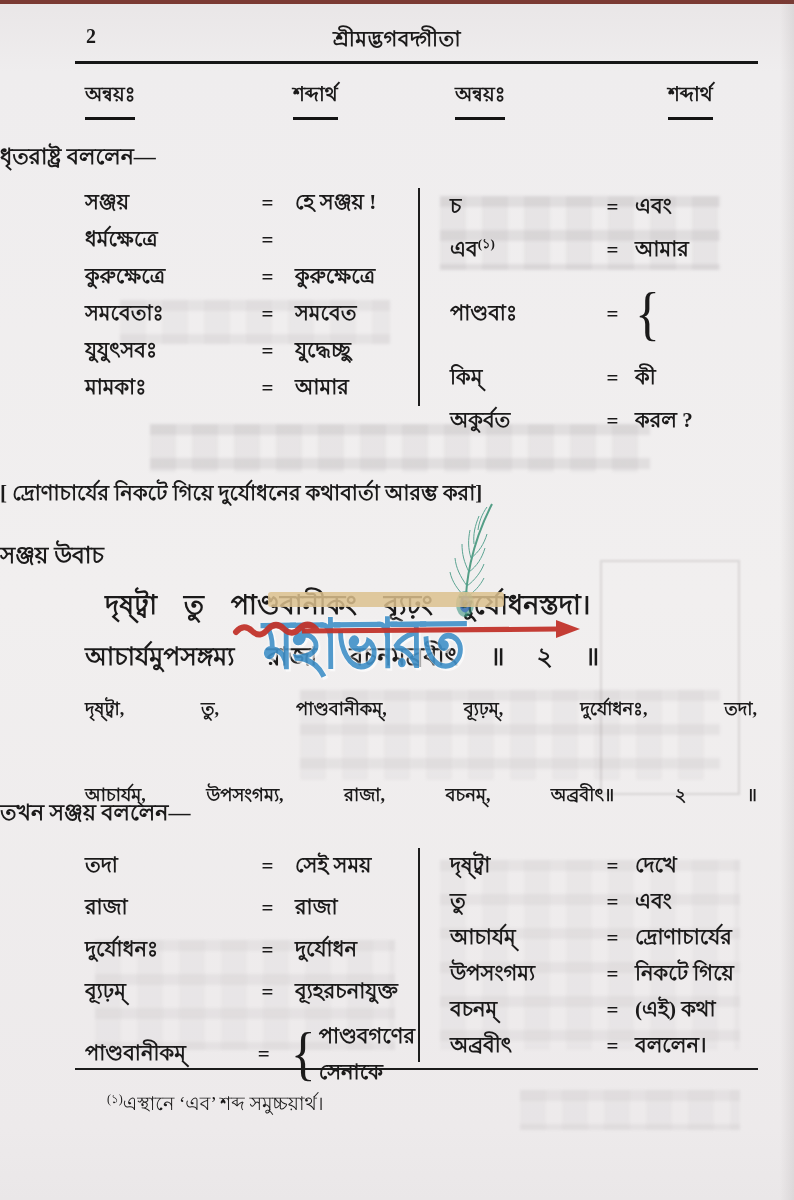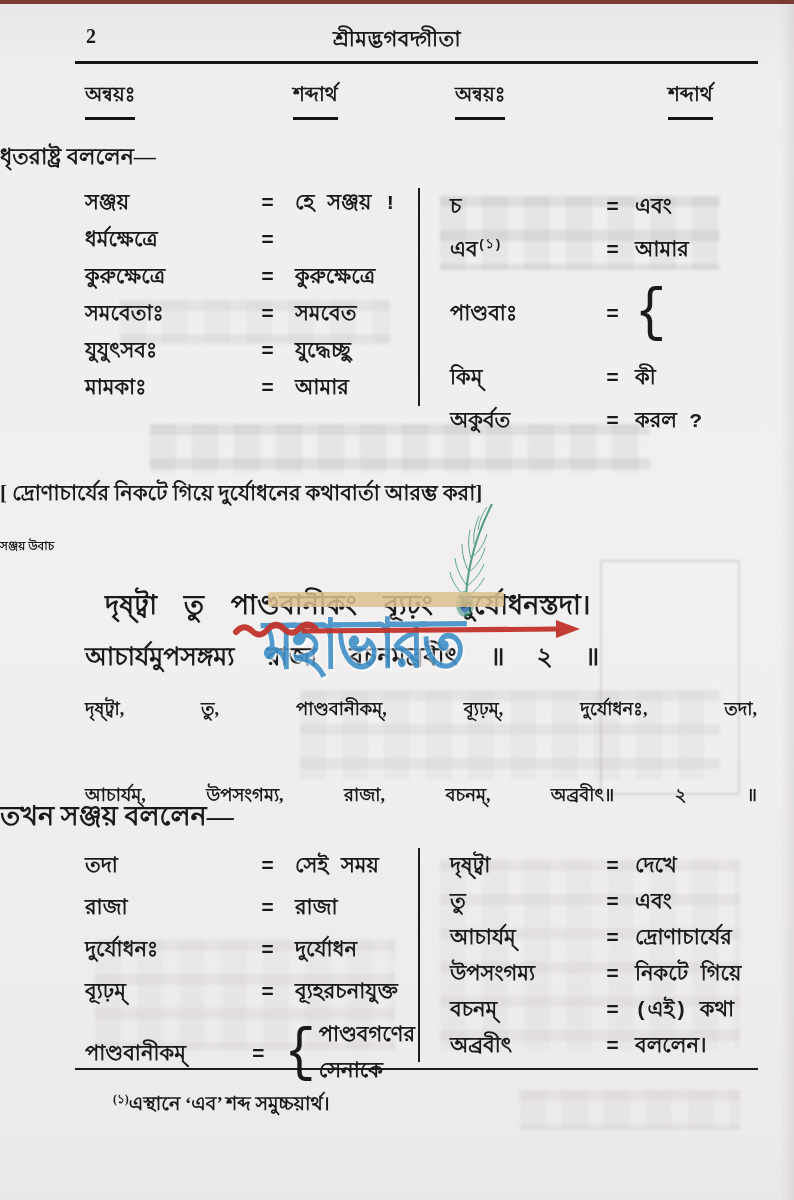--- a/index.html
+++ b/index.html
@@ -19,30 +19,30 @@
   .booktitle { position:absolute; top:23px; left:0; width:100%; text-align:center;
     font-size:21px; font-weight:bold; letter-spacing:.5px; }
   .toprule { position:absolute; top:61px; left:75px; width:683px; height:3px; background:#161616; }
   .colhead { position:absolute; top:79px; font-size:20px; font-weight:bold;
     border-bottom:3px solid #141414; padding-bottom:5px; }
   #h0{left:85px;} #h1{left:293px;} #h2{left:455px;} #h3{left:668px;}
 
   .center-line { position:absolute; left:0; width:100%; font-weight:bold; }
   .speaker1 { top:139px; font-size:22px; }
   .bracket-note { top:477px; font-size:21px; }
-  .uvacha { top:537px; font-size:12px; }
-  .speaker2 { top:795px; font-size:27px; }
+  .uvacha { top:537px; font-size:23px; }
+  .speaker2 { top:795px; font-size:22px; }
 
   
   .tbl-left { position:absolute; left:85px; width:330px; }
   .tbl-right { position:absolute; left:450px; width:307px; }
   .vdiv { position:absolute; width:2px; background:#1d1d1d; left:418px; }
   #vdiv1 { top:188px; height:218px; }
   #vdiv2 { top:848px; height:214px; }
-  .row { display:flex; align-items:center; font-size:21px; font-weight:bold;font-family:Liberation Mono, monospace; }
+  .row { display:flex; align-items:center; font-size:21px; font-weight:bold; }
   .t1l .row { height:37px; }
   .t1r .row { height:40px; }
   .t2l .row { height:42px; }
   .t2r .row { height:36px; }
   .row .w { width:155px; }
   .tbl-right .row .w { width:140px; }
   .row .eq { width:55px; text-align:center; }
   .tbl-right .row .eq { width:45px; }
   .row .m { flex:1; white-space:nowrap; }
   .row.tall { height:82px !important;justify-content:center; }
@@ -52,21 +52,21 @@
   sup { font-size:13px; vertical-align:super; }
 
   
   .verse1 { position:absolute; top:584px; left:105px; font-size:27px; font-weight:bold; word-spacing:20px; }
   .verse2 { position:absolute; top:637px; left:85px; font-size:25px; font-weight:bold; word-spacing:26px; }
   .split { position:absolute; left:85px; width:672px; font-size:18px; font-weight:bold;
     text-align:justify; text-align-last:justify; }
   .split1 { top:695px; } .split2 { top:741px;margin-top:40px; }
 
   .botrule { position:absolute; top:1068px; left:75px; width:683px; height:2px; background:#1b1b1b; }
-  .footnote { position:absolute; top:1089px; left:113px; font-size:19px; font-weight:bold; }
+  .footnote { position:absolute; top:1089px; left:107px; font-size:19px; font-weight:normal; }
   .footnote sup { font-size:12px; }
 
   
   .wm-band { position:absolute; top:592px; left:268px; width:236px; height:15px;
     border-radius:3px; opacity:.85; z-index:3; }
   .wm-text { position:absolute; top:593px; left:262px; z-index:4; font-size:58px; font-weight:bold;
     font-family:"Liberation Sans","DejaVu Sans",sans-serif; letter-spacing:-3px;
     transform:scaleY(1.18) rotate(-.5deg); transform-origin:left top; opacity:.9;
     text-shadow:0 0 1px #fff, 0 0 3px #fff, 2px 2px 0 rgba(255,255,255,.65); }
   .wm-arrow { position:absolute; top:612px; left:232px; z-index:5; opacity:.95; }

